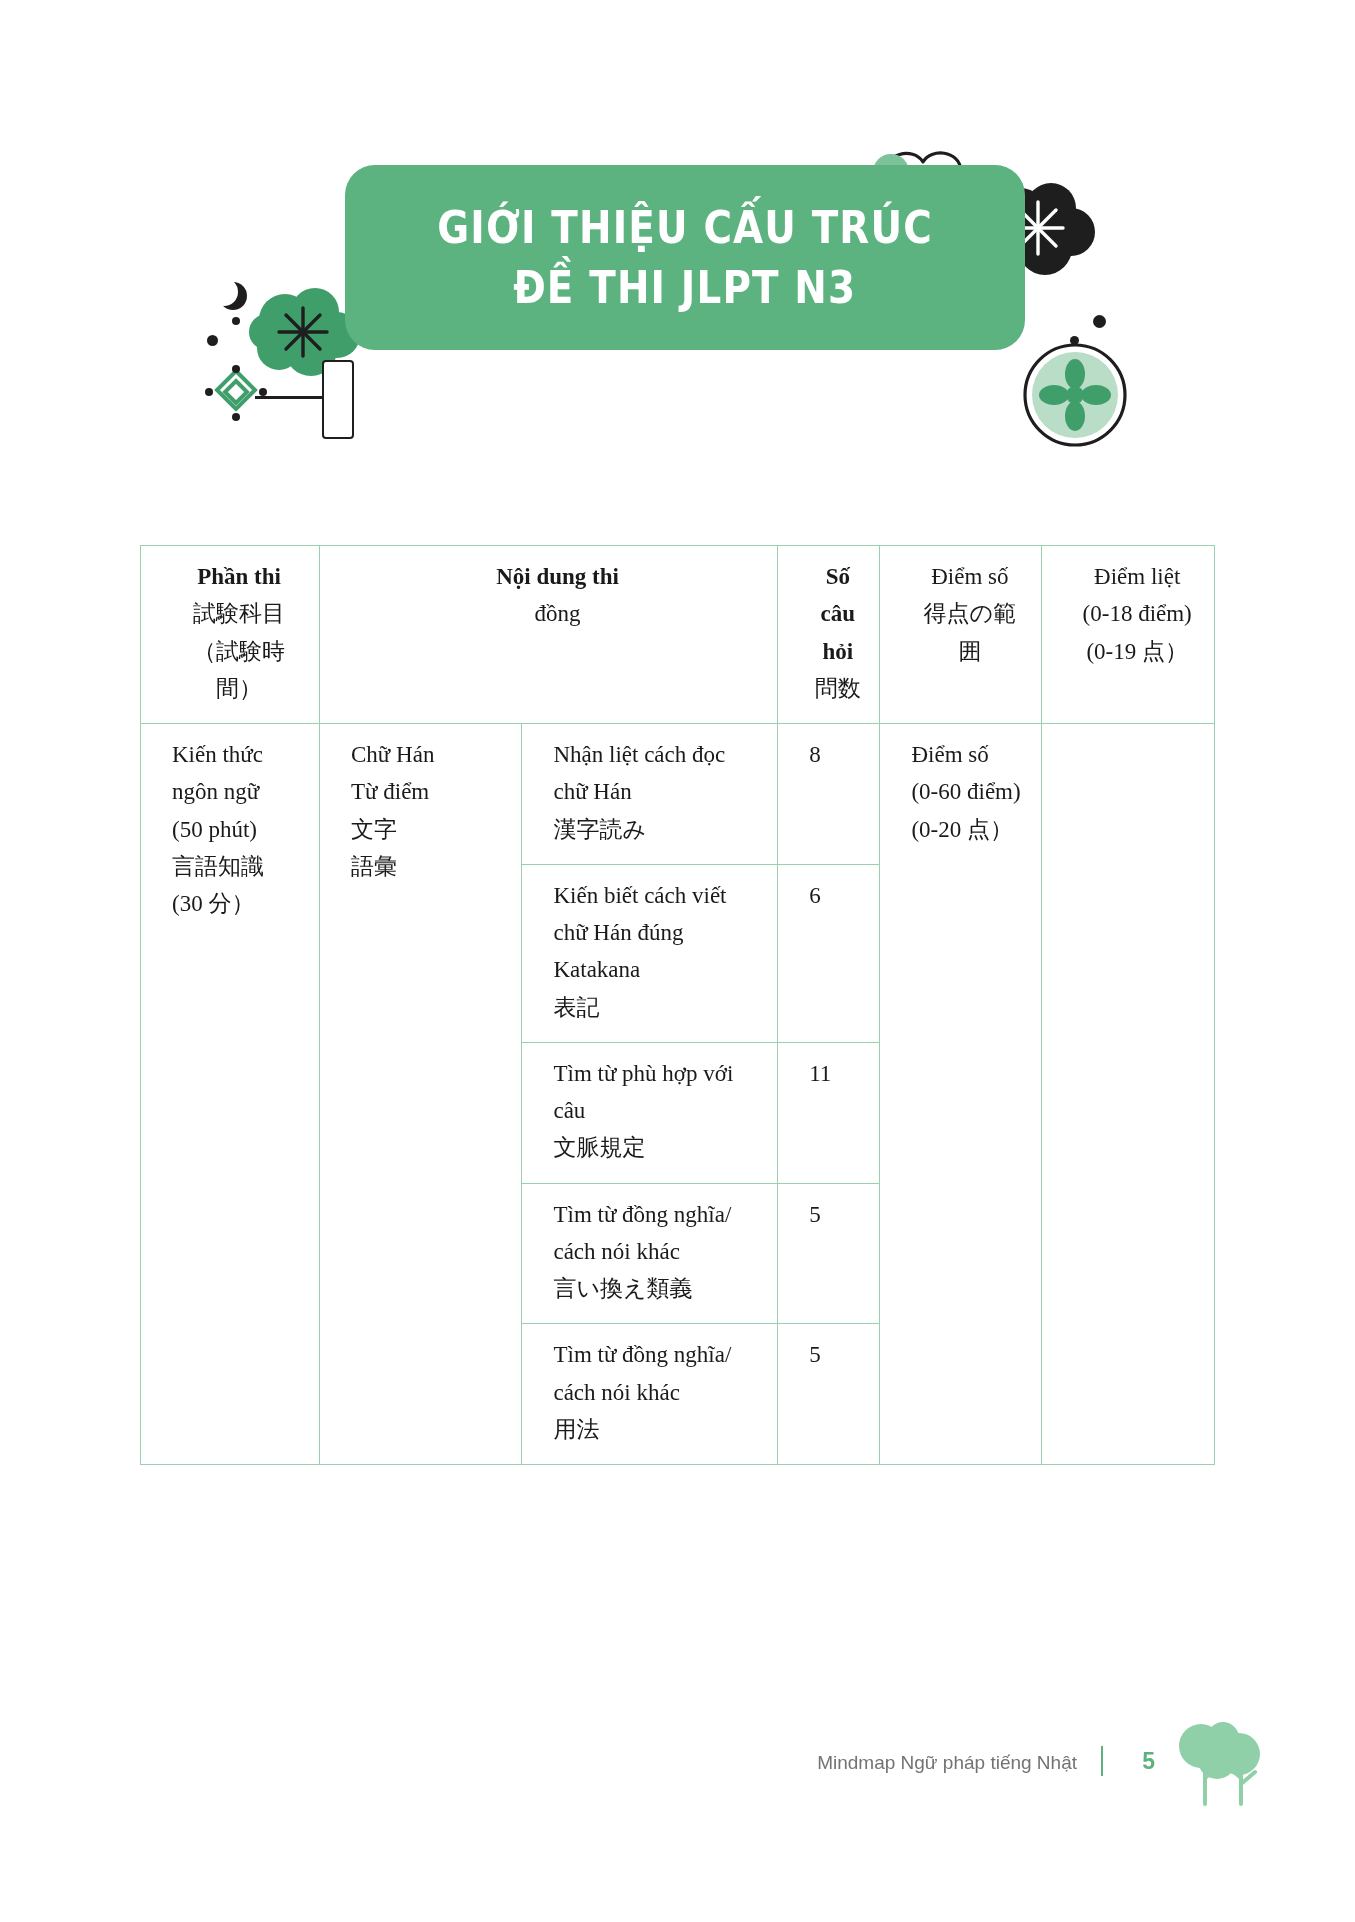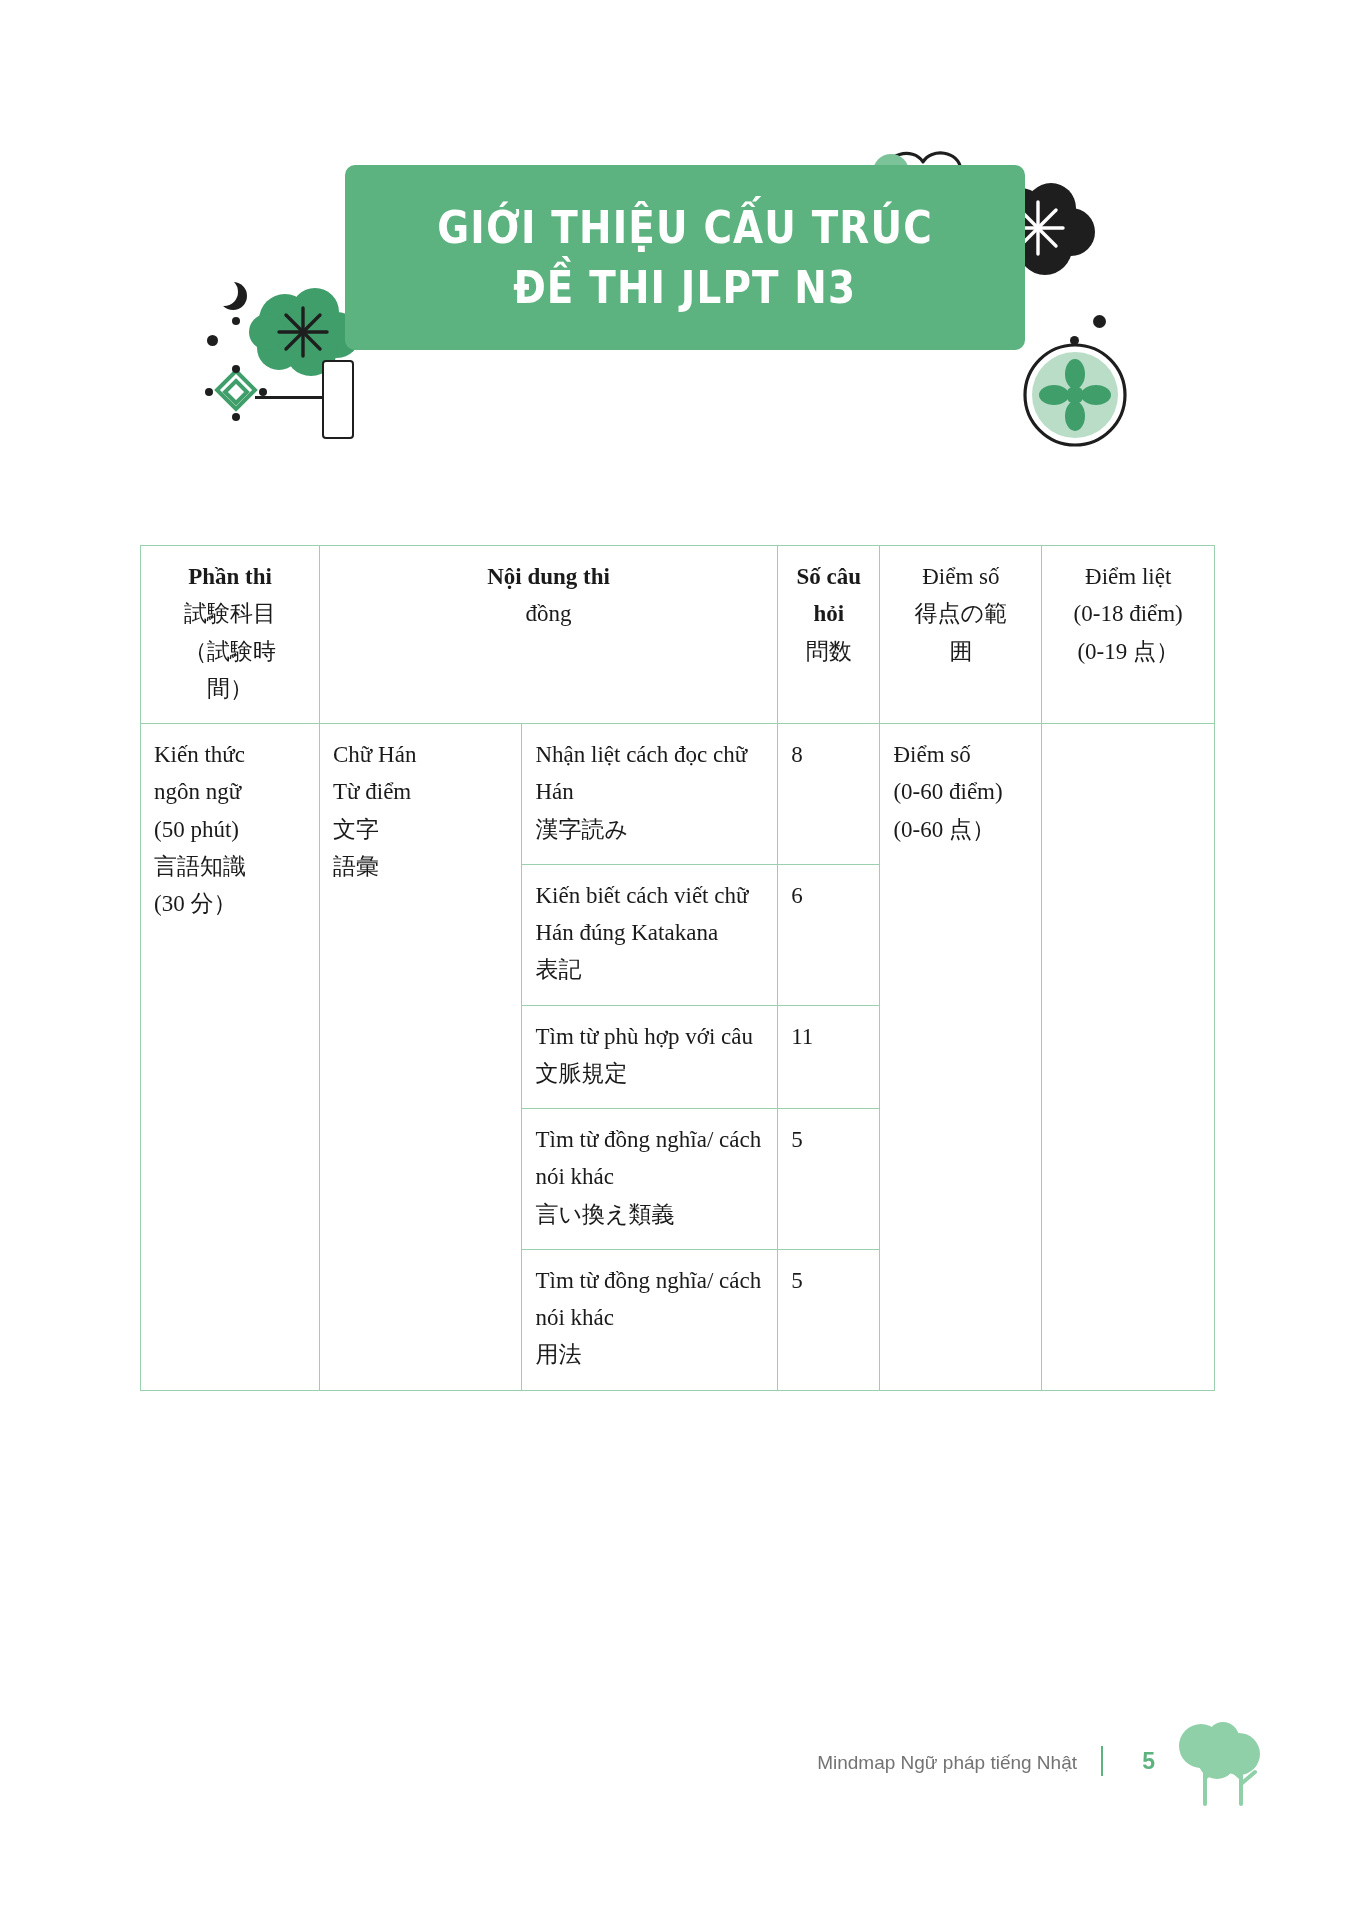--- a/index.html
+++ b/index.html
@@ -24,21 +24,21 @@
     width: 100%;
     height: 290px;
   }
   .banner {
     position: absolute;
     left: 345px;
     top: 55px;
     width: 680px;
     height: 185px;
     background: #5cb37f;
-    border-radius: 10px;
+    border-radius: 30px;
     display: flex;
     flex-direction: column;
     align-items: center;
     justify-content: center;
     z-index: 4;
   }
   .banner-line {
     color: #ffffff;
     font-family: "DejaVu Sans", sans-serif;
     font-weight: bold;
@@ -80,21 +80,21 @@
     width: 1075px;
   }
   table.structure {
     border-collapse: collapse;
     width: 1075px;
     table-layout: fixed;
   }
   table.structure td, table.structure th {
     border: 1.5px solid #9ad0b0;
     vertical-align: top;
-    padding: 12px 13px 16px 13px;
+    padding: 12px 13px 16px 31px;
     font-size: 23px;
     line-height: 1.62;
     font-weight: normal;
     text-align: left;
   }
   table.structure th {
     text-align: center;
     font-weight: bold;
   }
   th .sub, td .sub { font-weight: normal; }
@@ -284,21 +284,21 @@
           <span class="hdr-line">語彙</span>
         </td>
         <td>
           <span class="hdr-line">Nhận liệt cách đọc chữ Hán</span>
           <span class="hdr-line">漢字読み</span>
         </td>
         <td class="num-cell">8</td>
         <td rowspan="5">
           <span class="hdr-line">Điểm số</span>
           <span class="hdr-line">(0-60 điểm)</span>
-          <span class="hdr-line">(0-60 点）</span>
+          <span class="hdr-line">(0-20 点）</span>
         </td>
         <td rowspan="5"></td>
       </tr>
 
       <tr>
         <td class="justify-cell">
           <span class="hdr-line">Kiến biết cách viết chữ Hán đúng Katakana</span>
           <span class="hdr-line">表記</span>
         </td>
         <td class="num-cell">6</td>

